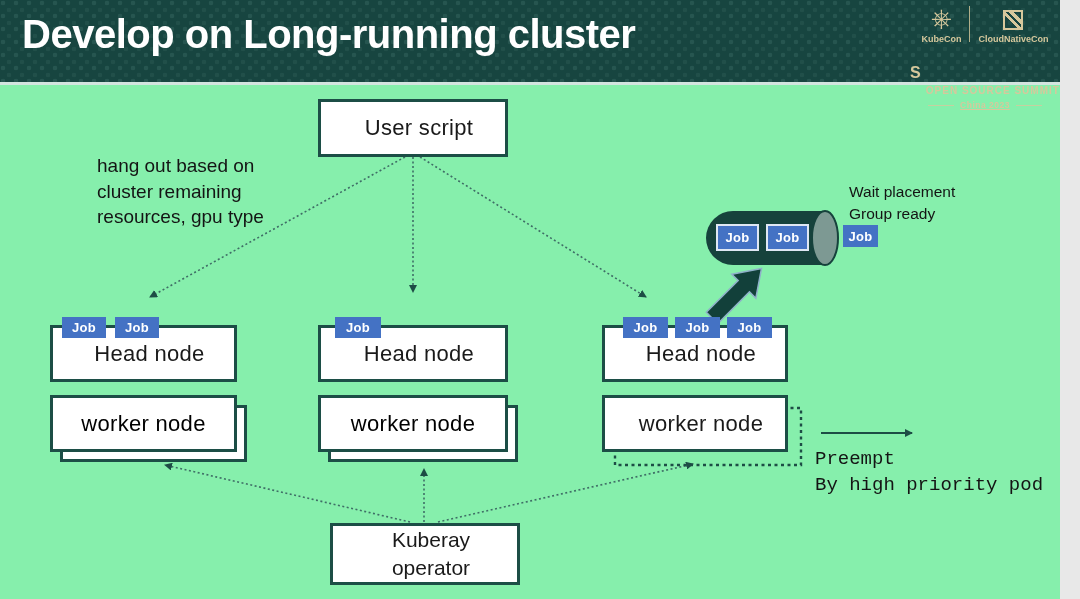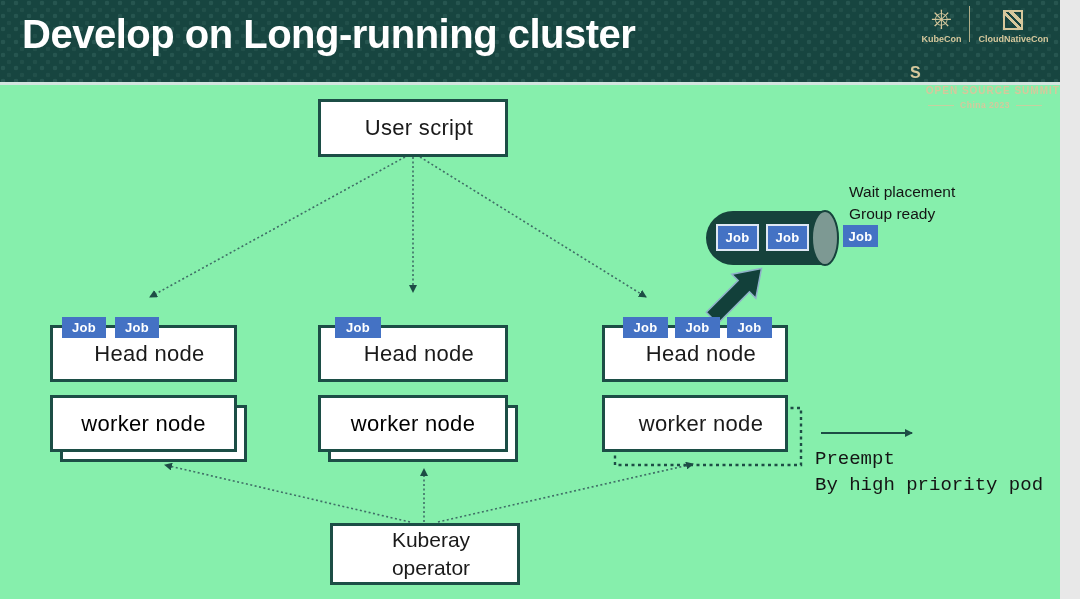--- a/index.html
+++ b/index.html
@@ -20,21 +20,21 @@
   .logo-divider{width:1px;background:#d6c89c;opacity:.8;margin:2px 0;}
   .helm-glyph{font-size:26px;line-height:28px;}
   .cncf-glyph{width:20px;height:20px;border:2px solid #d6c89c;box-sizing:border-box;margin:3px 0 2px 0;
     background:linear-gradient(45deg, transparent 38%, #d6c89c 38% 52%, transparent 52% 62%, #d6c89c 62% 76%, transparent 76%);}
   .logo-name{font-size:9px;font-weight:700;margin-top:2px;white-space:nowrap;}
   .summit-row{display:flex;align-items:center;justify-content:center;gap:5px;margin-top:5px;}
   .summit-s{font-size:16px;font-weight:700;border:0;line-height:16px;}
   .summit-label{font-size:10px;font-weight:700;letter-spacing:1px;white-space:nowrap;margin-top:36px;}
   .event-row{display:flex;align-items:center;justify-content:center;gap:6px;margin-top:4px;}
   .event-dash{width:26px;height:1px;background:#d6c89c;opacity:.8;}
-  .event-label{font-size:8.5px;font-weight:700;letter-spacing:.5px;}
+  .event-label{font-size:8.5px;font-weight:700;letter-spacing:.5px;text-decoration:underline;}
 
   
   .canvas{position:absolute;left:0;top:85px;width:1080px;height:514px;}
   .arrow-layer{position:absolute;left:0;top:0;width:1080px;height:514px;z-index:1;}
 
   .box{position:absolute;background:#ffffff;border:3px solid #1c4e46;box-sizing:border-box;
     display:flex;align-items:center;justify-content:center;color:#1a1a1a;z-index:2;padding-left:12px;}
   .box-label{font-size:22px;letter-spacing:.3px;}
   .stack{position:absolute;z-index:2;}
   .stack .shadow{position:absolute;left:10px;top:10px;width:100%;height:100%;
@@ -101,20 +101,23 @@
       <rect x="615" y="323" width="186" height="57" fill="none" stroke="#1d4d45" stroke-width="2.4" stroke-dasharray="3 3.5"></rect>
 
       <line x1="821" y1="348" x2="912" y2="348" stroke="#1d4d45" stroke-width="1.8" marker-end="url(#arrTeal)"></line>
 
       <path d="M 826 126 H 733 A 27 27 0 0 0 733 180 H 826 Z" fill="#16423c"></path>
       <ellipse cx="825" cy="153" rx="13" ry="27" fill="#7d9993" stroke="#16423c" stroke-width="2"></ellipse>
 
       <polygon points="0,-8 45,-8 45,-17 70,0 45,17 45,8 0,8" transform="translate(712,233) rotate(-45)" fill="#12403a" stroke="#8fb0c9" stroke-width="1.5"></polygon>
     </svg>
 
+    <div class="note" style="left:97px;top:68px;">hang out based on
+cluster remaining
+resources, gpu type</div>
     <div class="note small" style="left:849px;top:96px;">Wait placement
 Group ready</div>
     <div class="note" style="left:815px;top:362px;font-family:Liberation Mono, monospace;">Preempt
 By high priority pod</div>
 
     <div class="box" style="left:318px;top:14px;width:190px;height:58px;">
       <span class="box-label">User script</span>
     </div>
 
     <div class="job-badge" style="left:62px;top:232px;width:44px;">Job</div>

